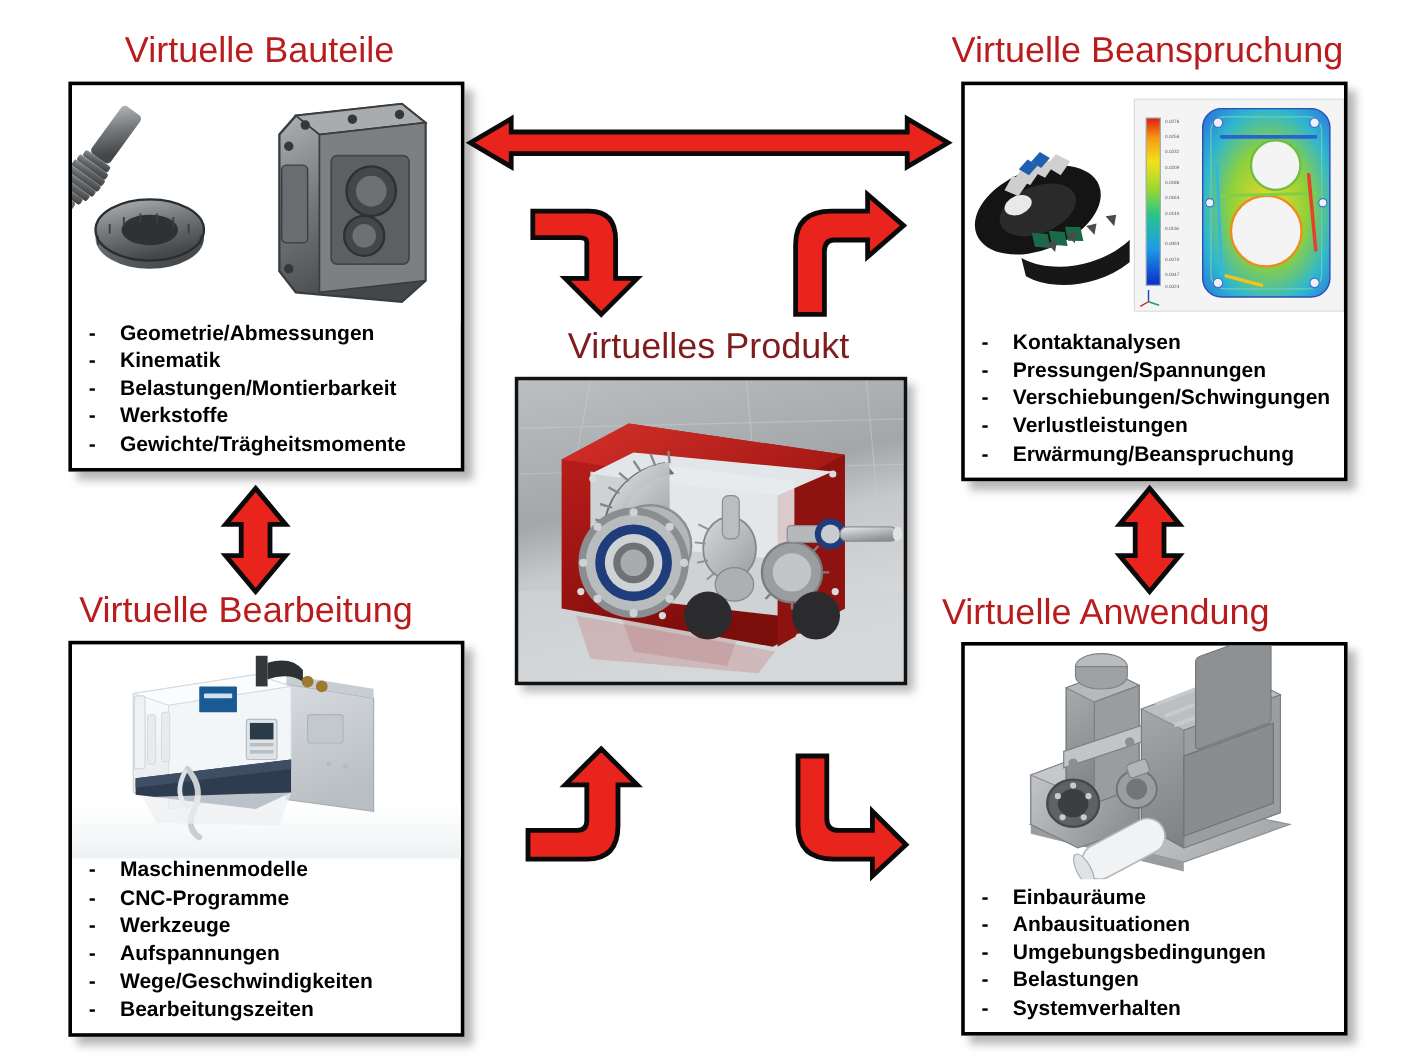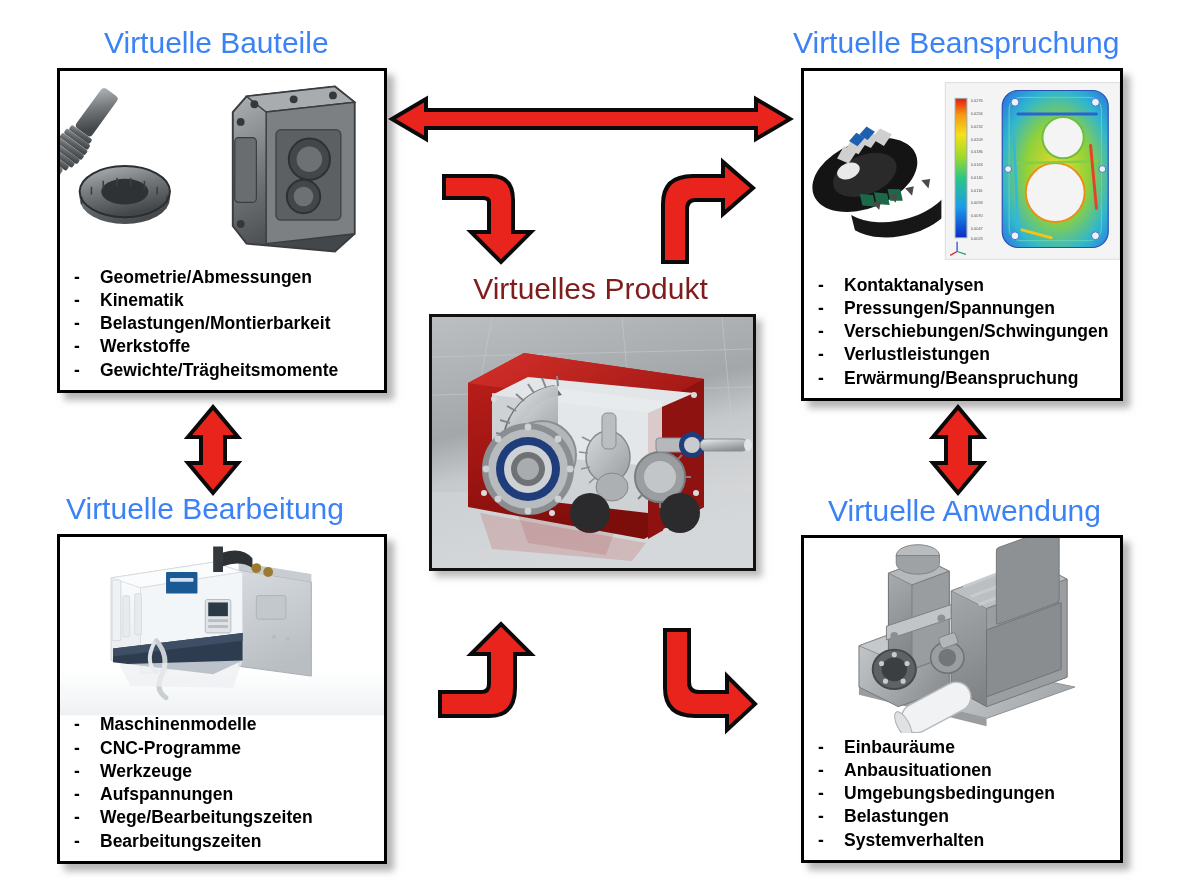--- a/index.html
+++ b/index.html
@@ -17,21 +17,21 @@
     background: #ffffff;
     overflow: hidden;
   }
 
   
   .heading {
     position: absolute;
     font-family: "Liberation Sans", sans-serif;
     font-size: 30px;
     font-weight: 400;
-    color: #3b82f6;
+    color: #b91c1c;
     white-space: nowrap;
     letter-spacing: 0px;
   }
 
   
   .qbox {
     position: absolute;
     background: #ffffff;
     border: 3px solid #000000;
     box-shadow: 7px 7px 7px rgba(120,120,120,0.55);
@@ -410,30 +410,30 @@
       <div class="bullet-row">
         <span class="bullet-dash">-</span>
         <span>Werkzeuge</span>
       </div>
       <div class="bullet-row">
         <span class="bullet-dash">-</span>
         <span>Aufspannungen</span>
       </div>
       <div class="bullet-row">
         <span class="bullet-dash">-</span>
-        <span>Wege/Bearbeitungszeiten</span>
+        <span>Wege/Geschwindigkeiten</span>
       </div>
       <div class="bullet-row">
         <span class="bullet-dash">-</span>
         <span>Bearbeitungszeiten</span>
       </div>
     </div>
   </div>
 
-  <div class="heading" style="left:828px; top:494px;">Virtuelle Anwendung</div>
+  <div class="heading" style="left:785px; top:494px;">Virtuelle Anwendung</div>
 
   <div class="qbox" style="left:801px; top:535px; width:322px; height:328px;">
 
     <div class="qbox-media" style="height:195px;">
       <svg class="fit" viewBox="0 0 322 195" preserveAspectRatio="xMidYMid meet">
         <defs>
           <linearGradient id="gA" x1="0" y1="0" x2="1" y2="0.6">
             <stop offset="0" stop-color="#c9cccf"></stop>
               <stop offset="1" stop-color="#8e9194"></stop>
           </linearGradient>

